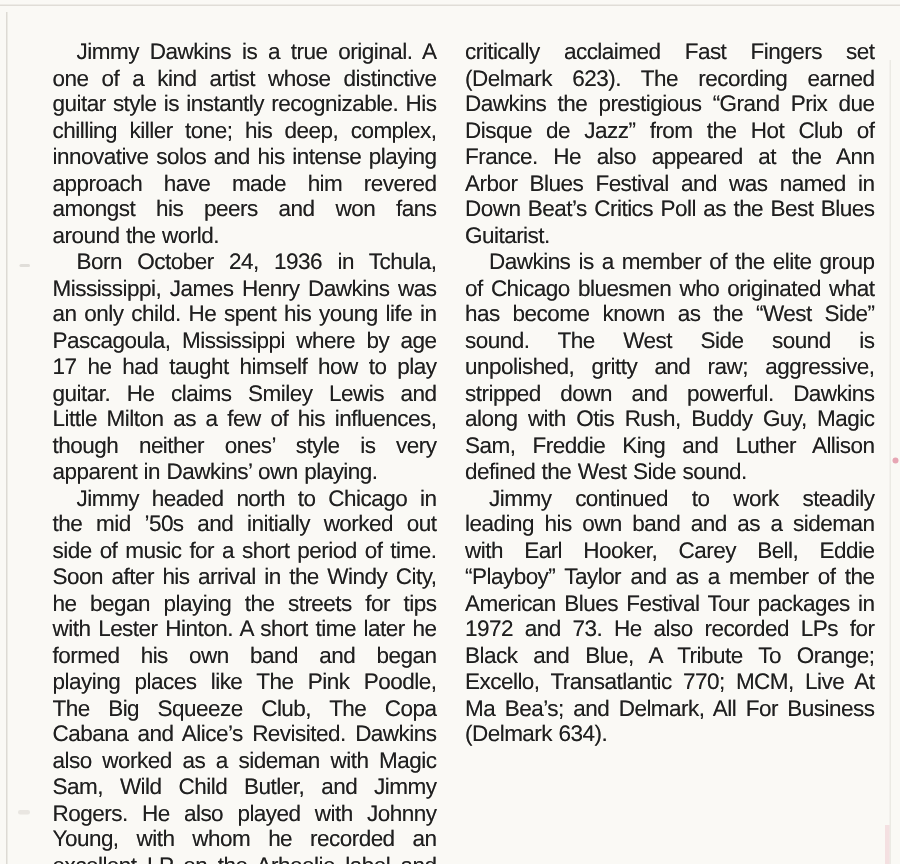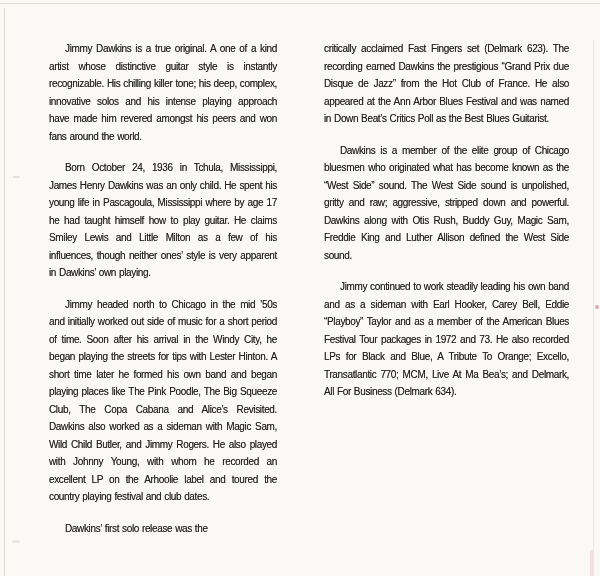--- a/index.html
+++ b/index.html
@@ -34,23 +34,23 @@
   
   .columns{
     position:absolute;
     top:26px;left:35px;
     display:flex;
     gap:19px;
   }
   .col{width:256px;}
   .col-right{width:273px;}
   p.para{
-    margin:14px;
+    margin:0;
     text-align:justify;
-    font-size:10px;
+    font-size:15px;
     line-height:17.5px;
     letter-spacing:-0.35px;
     word-spacing:0.5px;
     color:var(--ink);
     text-shadow:0 0 0.4px rgba(25,25,25,0.55);
     hyphens:auto;
     -webkit-hyphens:auto;
   }
   p.para.indent{text-indent:16px;}
   .italic{}

